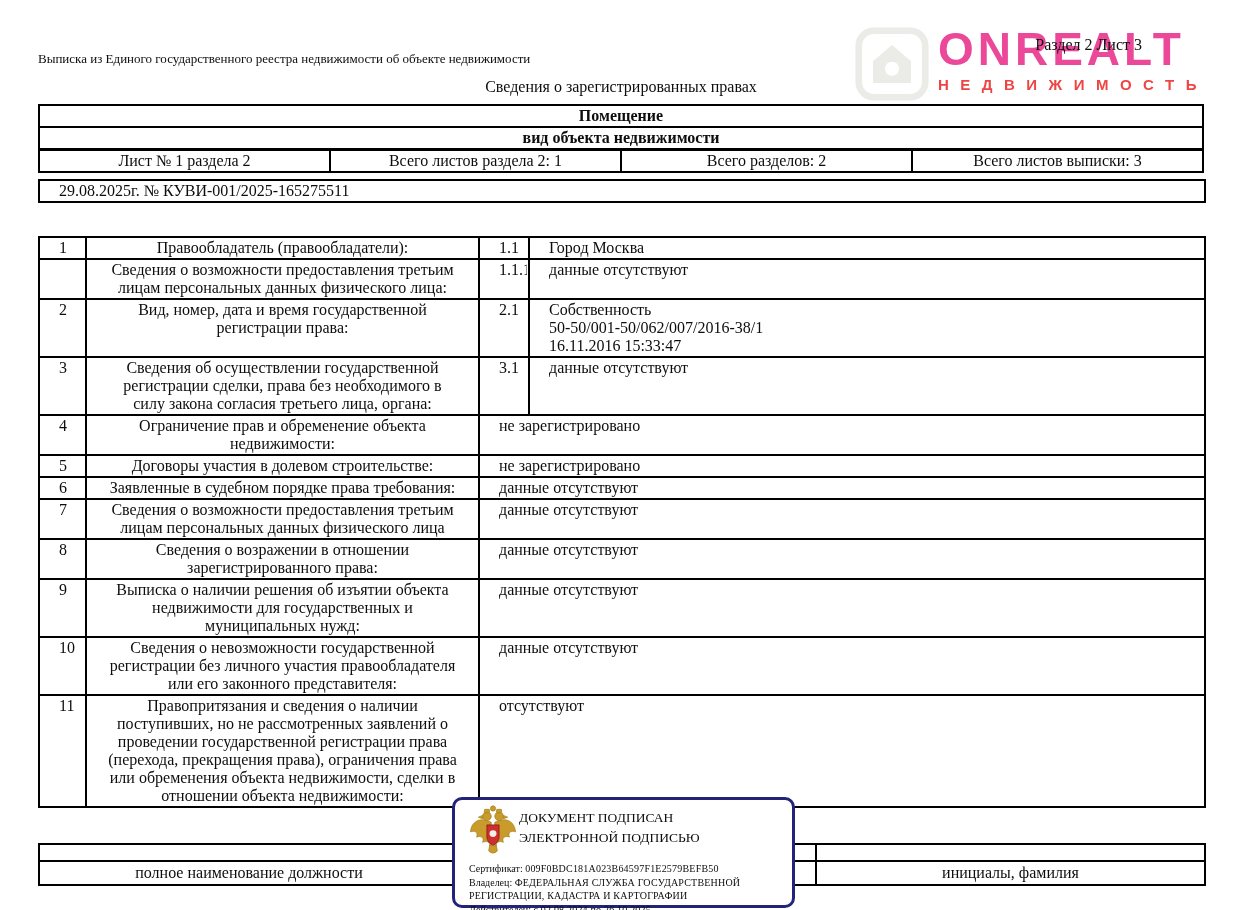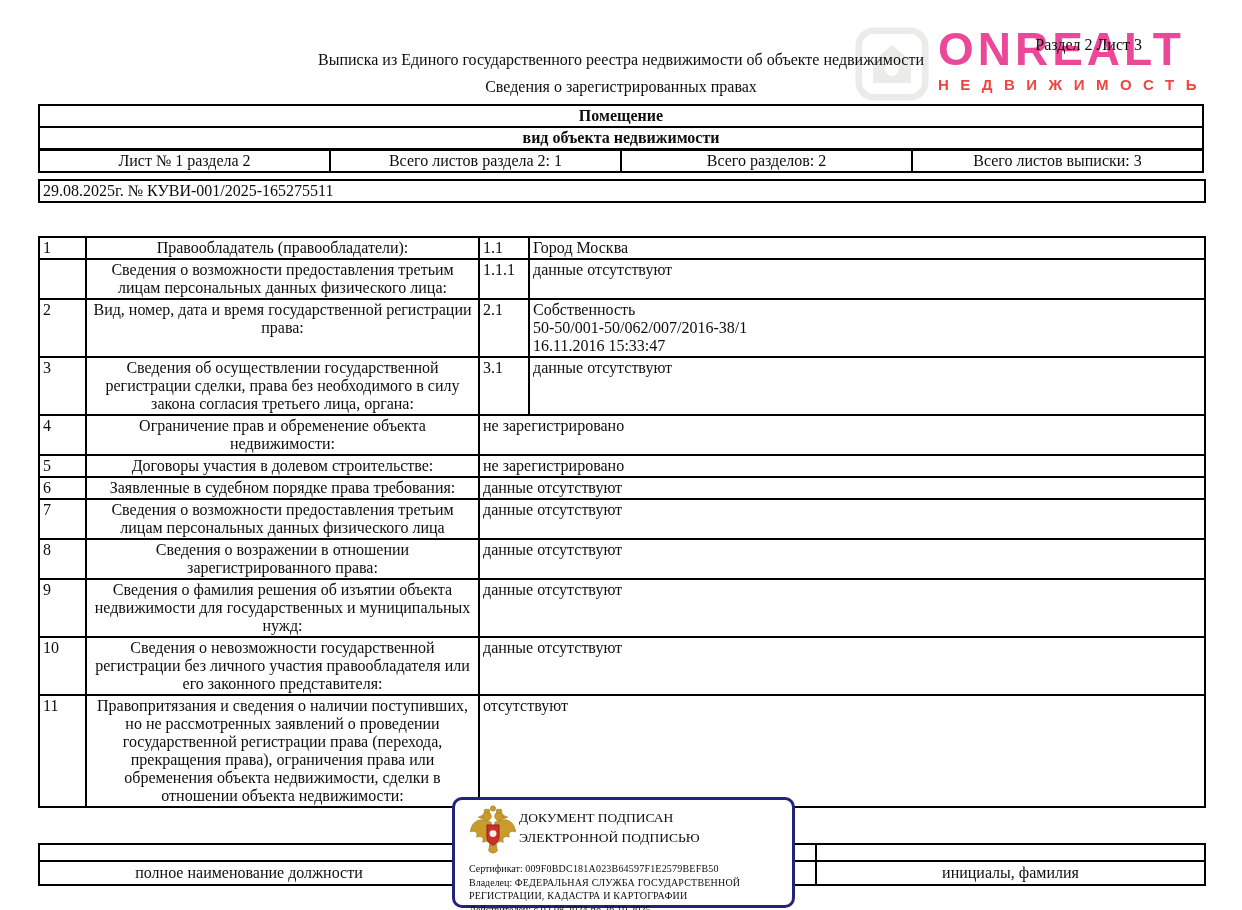--- a/index.html
+++ b/index.html
@@ -10,26 +10,26 @@
   .abs{position:absolute;}
   
   .watermark{top:26px;right:34px;display:flex;align-items:flex-start;z-index:0;}
   .wm-text{margin-left:8px;}
   .wm-brand{font-family:"Liberation Sans","DejaVu Sans",sans-serif;font-weight:bold;
     font-size:46px;line-height:46px;letter-spacing:4px;color:#ec4899;}
   .wm-sub{font-family:"Liberation Sans","DejaVu Sans",sans-serif;font-weight:bold;
     font-size:15px;letter-spacing:11.5px;color:#ef4444;margin-top:4px;}
   
   .section-label{top:36px;right:100px;font-size:16px;z-index:2;}
-  .title{top:51px;left:38px;width:1166px;text-align:center;font-size:16px;z-index:2;}
+  .title{top:51px;left:38px;width:1166px;text-align:left;font-size:13px;z-index:2;}
   .subtitle{top:78px;left:38px;width:1166px;text-align:center;font-size:16px;z-index:2;}
   
   table{border-collapse:collapse;table-layout:fixed;width:1166px;z-index:2;}
   td{border:2px solid #000;vertical-align:top;font-size:16px;line-height:18px;
-     padding:1px 3px;overflow:hidden;}
+     padding:1px 19px;overflow:hidden;}
   .t-object{top:104px;left:38px;}
   .t-object td{text-align:center;font-weight:bold;height:17px;}
   .t-sheets{top:149px;left:38px;}
   .t-sheets td{text-align:center;height:18px;}
   .t-doc{top:179px;left:38px;}
   .t-doc td{height:17px;}
   .t-rights{top:236px;left:38px;}
   .c-num{width:47px;}
   .c-label{width:393px;text-align:center;}
   .c-sub{width:50px;border-radius:8px;}
@@ -156,21 +156,21 @@
         <td class="c-label">Сведения о возможности предоставления третьим лицам персональных данных физического лица</td>
         <td class="c-value" colspan="2">данные отсутствуют</td>
       </tr>
       <tr>
         <td class="c-num">8</td>
         <td class="c-label">Сведения о возражении в отношении зарегистрированного права:</td>
         <td class="c-value" colspan="2">данные отсутствуют</td>
       </tr>
       <tr>
         <td class="c-num">9</td>
-        <td class="c-label">Сведения о фамилия решения об изъятии объекта недвижимости для государственных и муниципальных нужд:</td>
+        <td class="c-label">Выписка о наличии решения об изъятии объекта недвижимости для государственных и муниципальных нужд:</td>
         <td class="c-value" colspan="2">данные отсутствуют</td>
       </tr>
       <tr>
         <td class="c-num">10</td>
         <td class="c-label">Сведения о невозможности государственной регистрации без личного участия правообладателя или его законного представителя:</td>
         <td class="c-value" colspan="2">данные отсутствуют</td>
       </tr>
       <tr>
         <td class="c-num">11</td>
         <td class="c-label">Правопритязания и сведения о наличии поступивших, но не рассмотренных заявлений о проведении государственной регистрации права (перехода, прекращения права), ограничения права или обременения объекта недвижимости, сделки в отношении объекта недвижимости:</td>

